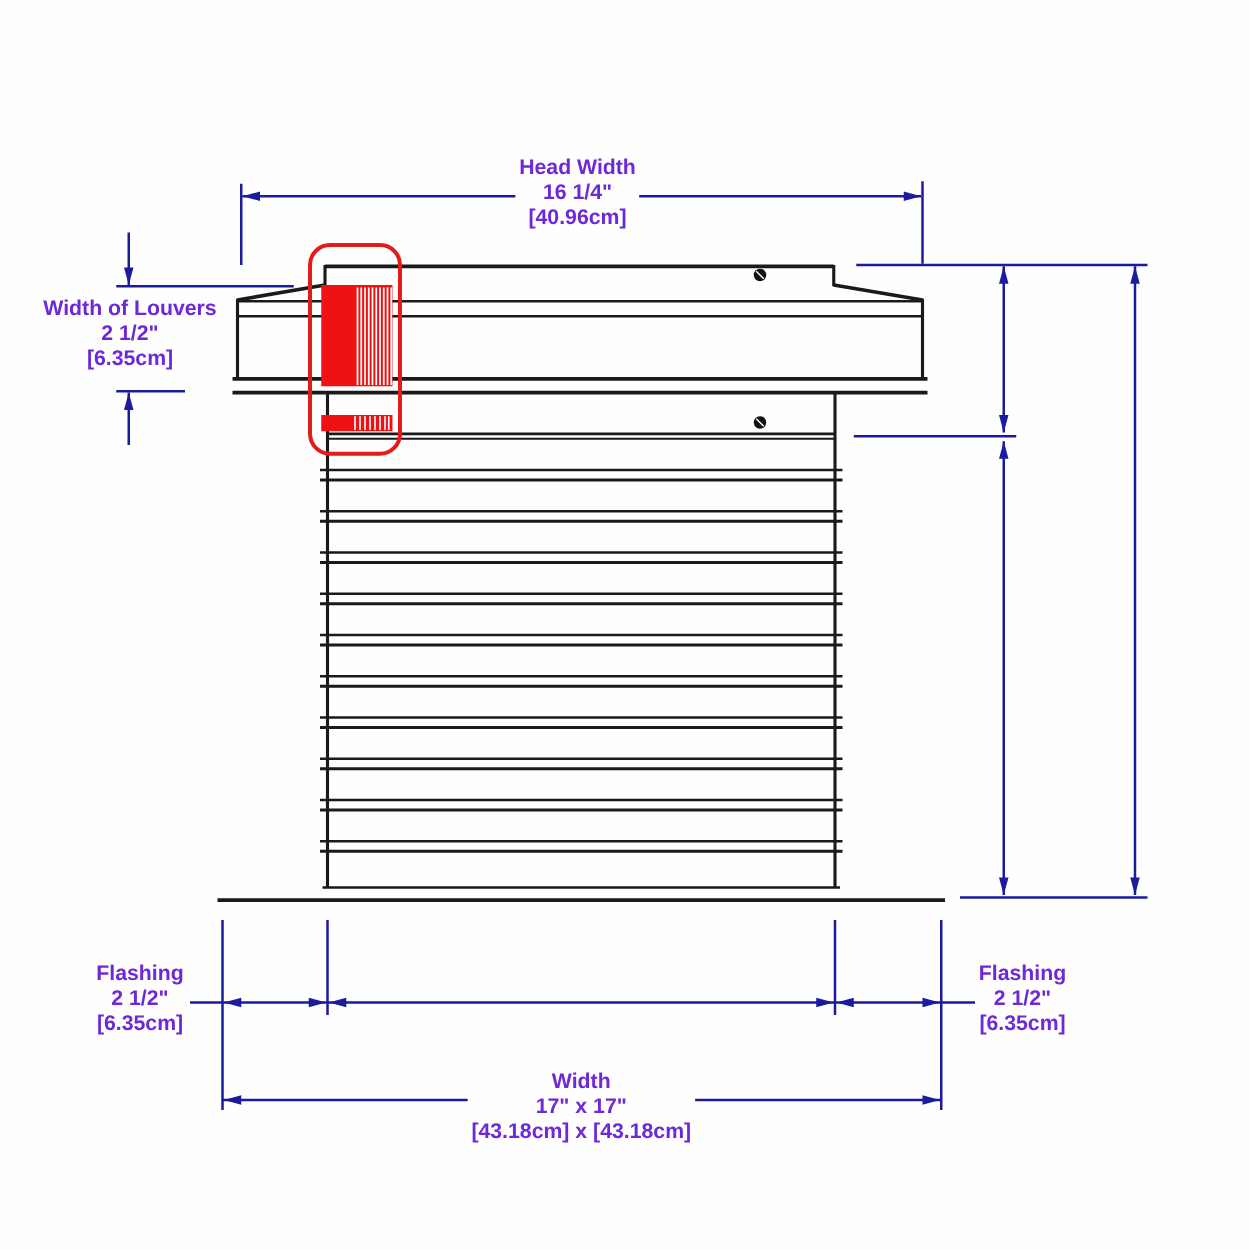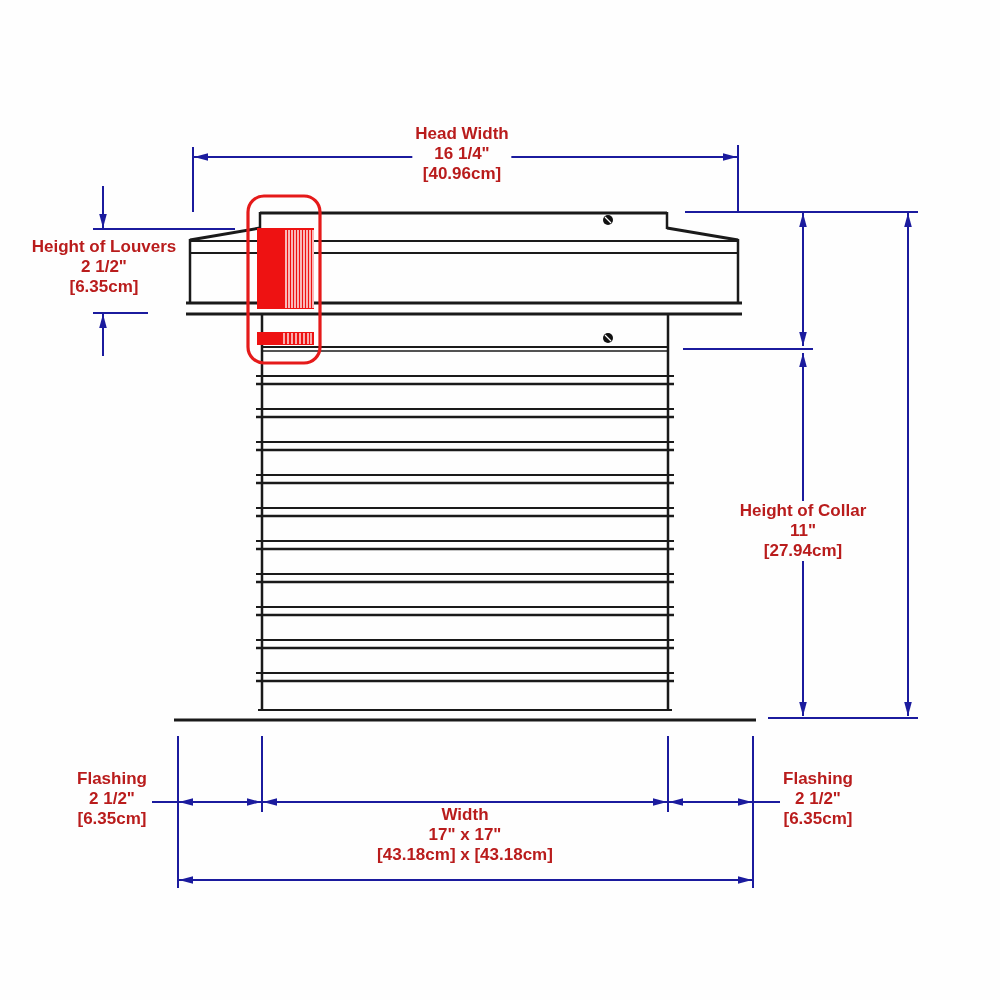--- a/index.html
+++ b/index.html
@@ -3,21 +3,21 @@
 <meta charset="utf-8">
 <style>
   html,body{margin:0;padding:0;background:#ffffff;}
   #canvas{
     position:relative;width:1000px;height:1000px;background:#fefefe;
     font-family:"Liberation Sans", sans-serif;overflow:hidden;
   }
   #drawing{position:absolute;left:0;top:0;}
   .dim-label{
     position:absolute;transform:translateX(-50%);
-    text-align:center;color:#b91c1c;background:#fefefe;
+    text-align:center;color:#6d28d9;background:#fefefe;
     font-size:17px;font-weight:bold;line-height:20px;
     padding:0 3px;white-space:nowrap;
   }
 </style>
 </head>
 <body>
 
 <div id="canvas">
 
   <svg id="drawing" width="1000" height="1000" viewBox="0 0 1000 1000">
@@ -167,45 +167,40 @@
     </g>
   </svg>
 
   <div class="dim-label" style="left:462px;top:124px;">
     <span style="display:block">Head Width</span>
     <span style="display:block">16 1/4"</span>
     <span style="display:block">[40.96cm]</span>
   </div>
 
   <div class="dim-label" style="left:104px;top:237px;">
-    <span style="display:block">Height of Louvers</span>
+    <span style="display:block">Width of Louvers</span>
     <span style="display:block">2 1/2"</span>
     <span style="display:block">[6.35cm]</span>
   </div>
 
 
 
-  <div class="dim-label" style="left:803px;top:501px;">
-    <span style="display:block">Height of Collar</span>
-    <span style="display:block">11"</span>
-    <span style="display:block">[27.94cm]</span>
-  </div>
 
   <div class="dim-label" style="left:112px;top:769px;">
     <span style="display:block">Flashing</span>
     <span style="display:block">2 1/2"</span>
     <span style="display:block">[6.35cm]</span>
   </div>
 
 
   <div class="dim-label" style="left:818px;top:769px;">
     <span style="display:block">Flashing</span>
     <span style="display:block">2 1/2"</span>
     <span style="display:block">[6.35cm]</span>
   </div>
 
-  <div class="dim-label" style="left:465px;top:805px;text-align:center;">
+  <div class="dim-label" style="left:465px;top:855px;text-align:center;">
     <span style="display:block">Width</span>
     <span style="display:block">17" x 17"</span>
     <span style="display:block">[43.18cm] x [43.18cm]</span>
   </div>
 
 </div>
 
 </body></html>

